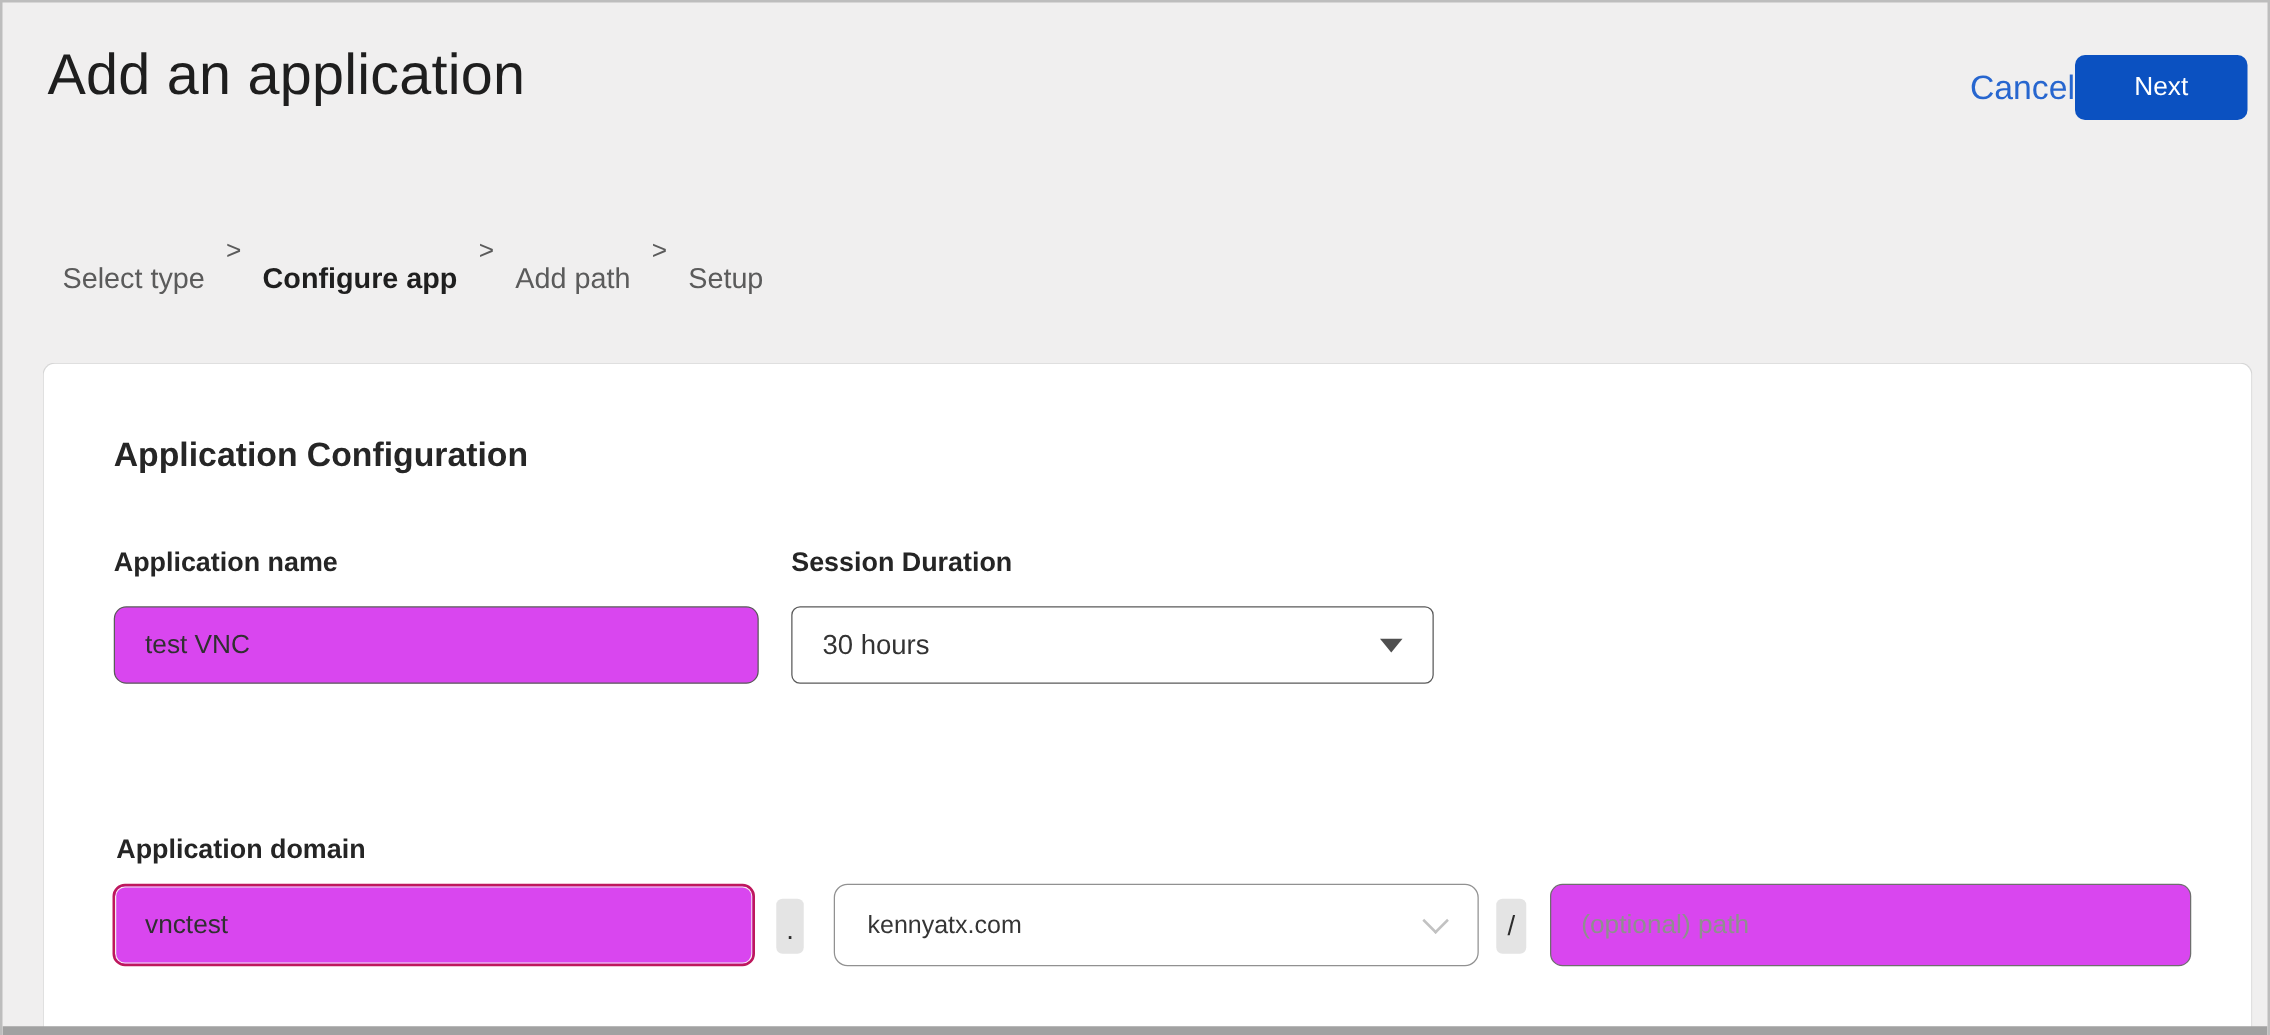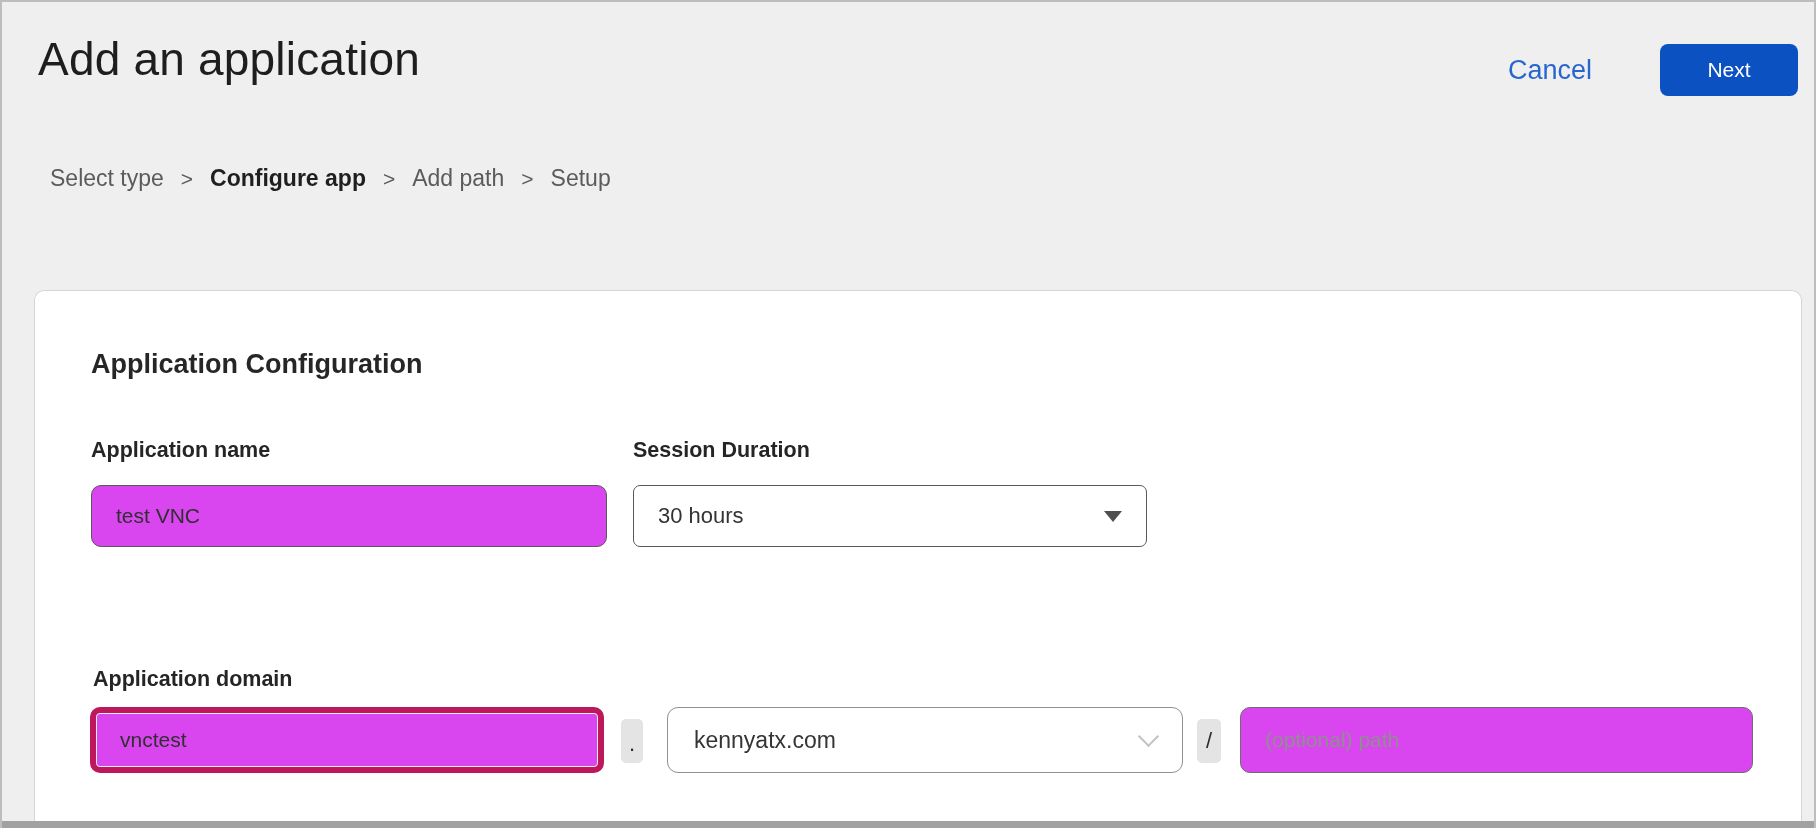--- a/index.html
+++ b/index.html
@@ -30,21 +30,20 @@
     font-weight: 400;
     color: #1e1e1e;
     letter-spacing: 0.2px;
   }
   .header-actions {
     position: absolute;
     right: 16px; top: 42px;
     height: 52px;
     display: flex;
     align-items: center;
-    gap: 68px;
   }
   .cancel-link {
     font-size: 27px;
     color: #2766cf;
     cursor: pointer;
     background: none;
     border: none;
     font-family: inherit;
   }
   .next-button {
@@ -65,21 +64,21 @@
   
   .breadcrumb {
     position: absolute;
     left: 48px; top: 163px;
     display: flex;
     align-items: center;
     gap: 17px;
     font-size: 23px;
     color: #5b5b5b;
   }
-  .breadcrumb .step { cursor: pointer; }
+  .breadcrumb .step { cursor: pointer; margin-top: 44px; }
   .breadcrumb .step.active { font-weight: 700; color: #1f1f1f; }
   .breadcrumb .sep { color: #5b5b5b; font-size: 21px; }
 
   
   .card {
     position: absolute;
     left: 32px; top: 288px;
     width: 1768px;
     height: 534px;
     background: #ffffff;
@@ -141,21 +140,21 @@
     width: 0; height: 0;
     border-left: 9px solid transparent;
     border-right: 9px solid transparent;
     border-top: 11px solid #4f4f4f;
   }
 
   
   .input-subdomain {
     left: 55px; top: 416px;
     width: 514px; height: 66px;
-    border: 6px solid #be185d;
+    border: 2px solid #be185d;
     box-shadow: 0 0 0 1px #f6eceb inset;
   }
   .sep-chip {
     position: absolute;
     top: 428px;
     height: 44px;
     background: #e4e4e4;
     border-radius: 5px;
     display: flex;
     align-items: center;
@@ -165,21 +164,21 @@
   }
   .chip-dot   { left: 586px;  width: 22px; align-items: flex-end; padding-bottom: 6px; }
   .chip-slash { left: 1162px; width: 24px; }
 
   .select-domain {
     left: 632px; top: 416px;
     width: 516px; height: 66px;
     border: 1.5px solid #919191;
     border-radius: 11px;
     padding: 0 26px;
-    font-size: 23px;
+    font-size: 20px;
     color: #353535;
     justify-content: space-between;
   }
   .chevron-down {
     width: 15px; height: 15px;
     border-right: 2.5px solid #c2c2c2;
     border-bottom: 2.5px solid #c2c2c2;
     transform: rotate(45deg);
     margin-top: -8px;
   }

